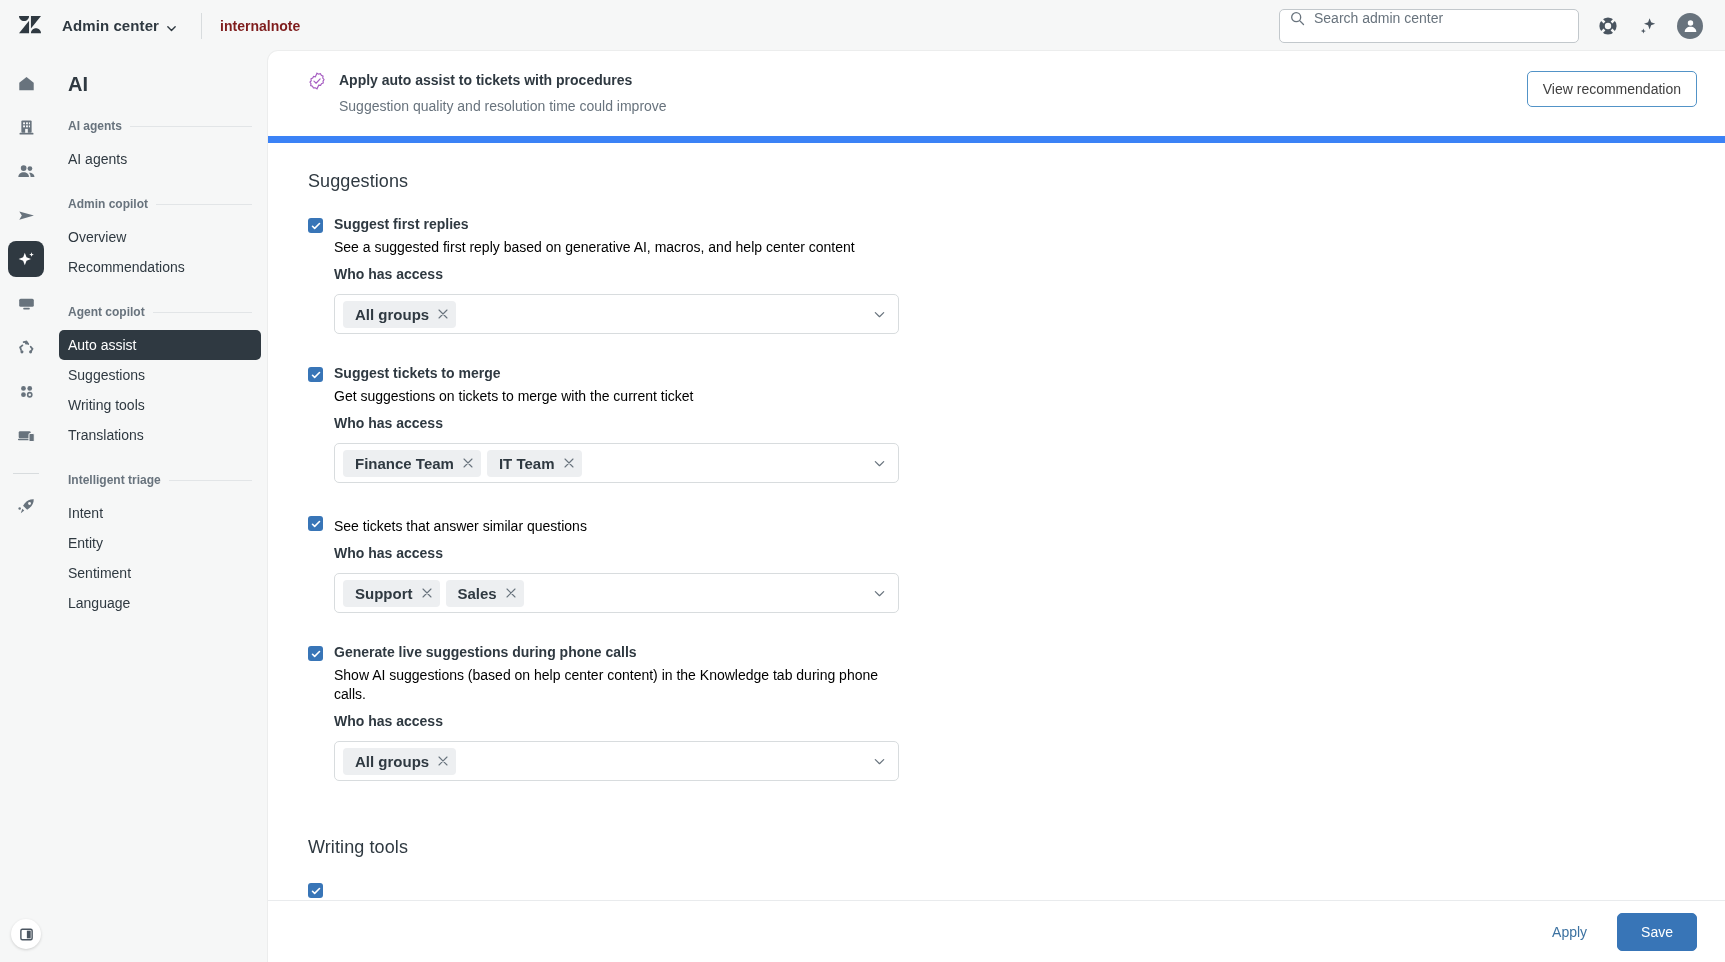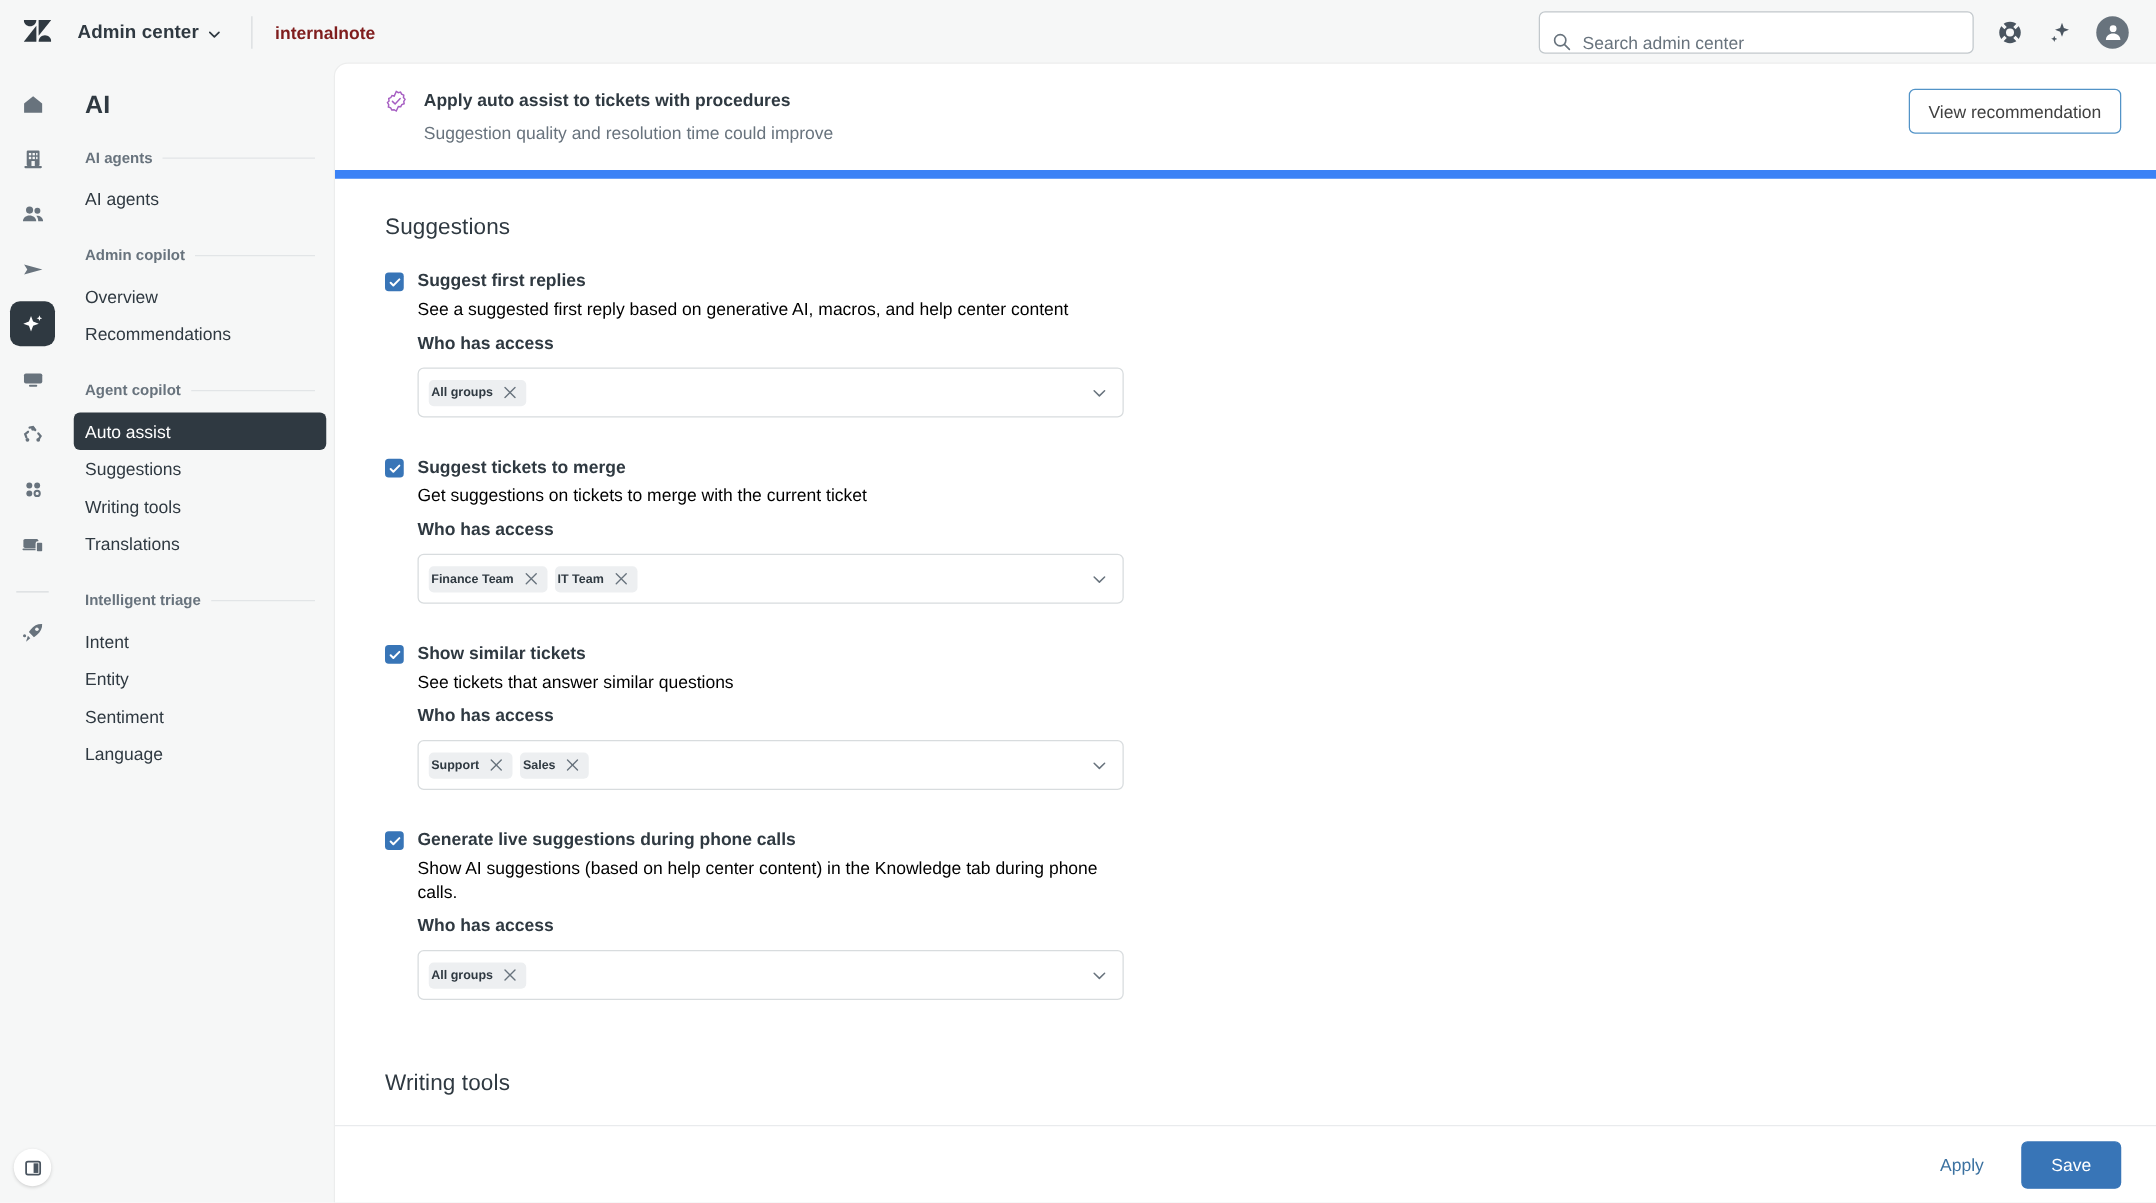--- a/index.html
+++ b/index.html
@@ -20,23 +20,23 @@
     padding: 0 12px 0 16px;
   }
   .zd-logo { width: 28px; height: 28px; display: flex; align-items: center; justify-content: center; margin-right: 12px; }
   .brand-wrap { display: flex; align-items: center; gap: 7px; cursor: pointer; padding: 4px 6px; border-radius: 4px; }
   .brand-name { font-size: 15px; font-weight: 700; color: #2f3941; letter-spacing: .1px; }
   .chev { width: 11px; height: 11px; }
   .vdivider { width: 1px; height: 26px; background: #d8dcde; margin: 0 18px; }
   .instance-name { font-size: 14px; font-weight: 700; color: #7f1d1d; }
   .topbar-right { margin-left: auto; display: flex; align-items: center; gap: 18px; padding-right: 10px;}
   .search-box {
-    width: 348px; height: 32px;
+    width: 300px; height: 32px;
     border: 1px solid #c2c8cc; border-radius: 5px;
-    background: #fff; display: flex; align-items: flex-start;
+    background: #fff; display: flex; align-items: flex-end;
     padding: 16px 10px; gap: 9px;
   }
   .search-box input {
     border: none; outline: none; background: transparent;
     font-family: "Liberation Sans", sans-serif;
     font-size: 14px; color: #2f3941; width: 100%;
   }
   .search-box input::placeholder { color: #68737d; }
   .ticon { width: 22px; height: 22px; cursor: pointer; display:flex; align-items:center; justify-content:center;}
   .avatar {
@@ -142,23 +142,23 @@
     margin-top: 12px;
     width: 565px; min-height: 40px;
     border: 1px solid #d8dcde; border-radius: 5px;
     background: #fff;
     display: flex; align-items: center;
     padding: 5px 10px 5px 8px; gap: 6px;
     cursor: pointer;
   }
   .chip {
     background: #edeff1; border-radius: 4px;
-    padding: 5px 8px 5px 2px;
-    display: flex; align-items: flex-start; gap: 9px;
-    font-size: 10px; font-weight: 700; color: #2f3941;
+    padding: 5px 8px 5px 12px;
+    display: flex; align-items: center; gap: 9px;
+    font-size: 15px; font-weight: 700; color: #2f3941;
   }
   .chip-x { color: #68737d; cursor: pointer; display:flex; }
   .ms-chev { margin-left: auto; display: flex; padding-right: 2px; }
 
   
   .footer {
     flex: 0 0 62px; height: 62px;
     border-top: 1px solid #e9ebed;
     background: #fff;
     display: flex; align-items: center; justify-content: flex-end;
@@ -459,21 +459,20 @@
           </div>
 
           <div class="setting">
             <div class="setting-top">
               <span class="cbox">
                 <svg width="10" height="10" viewBox="0 0 12 12">
                     <path d="M1.8 6.3l2.6 2.6L10.2 3" fill="none" stroke="#fff" stroke-width="1.9" stroke-linecap="round" stroke-linejoin="round"></path>
                   </svg>
               </span>
               <div class="setting-body">
-                <div class="setting-title">Show similar tickets</div>
                 <div class="setting-desc">See tickets that answer similar questions</div>
                 <div class="who-label">Who has access</div>
                 <div class="multiselect">
                   <span class="chip">
                     <span>Support</span>
                     <span class="chip-x">
                       <svg width="10" height="10" viewBox="0 0 10 10">
                           <path d="M1 1l8 8M9 1L1 9" stroke="#68737d" stroke-width="1.1" stroke-linecap="round"></path>
                         </svg>
                     </span>

